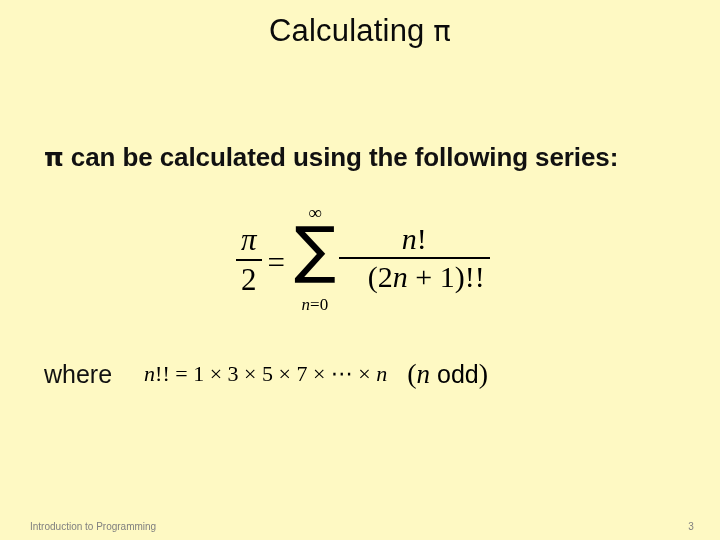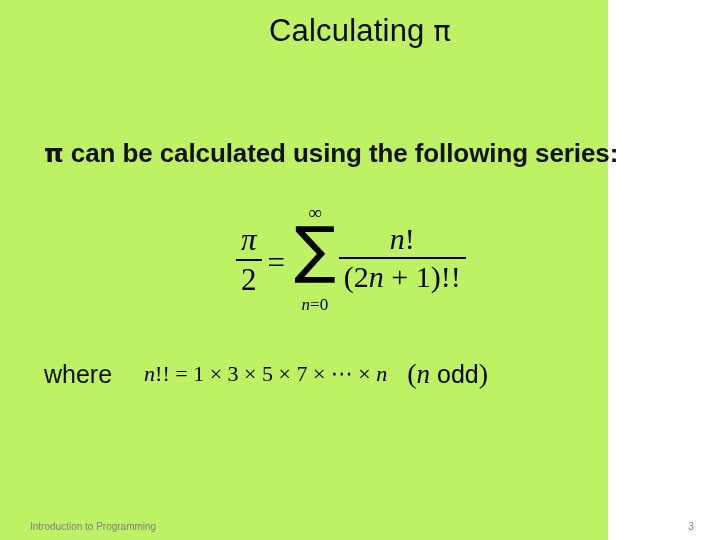--- a/index.html
+++ b/index.html
@@ -10,23 +10,23 @@
   body {
     width: 720px;
     height: 540px;
     overflow: hidden;
     font-family: "Liberation Sans", sans-serif;
     color: #000000;
     position: relative;
   }
   #slide {
     position: relative;
-    width: 608px;
+    width: 720px;
     height: 540px;
-    background: #bef264;
+    background: #fef9c3;
   }
 
   
   #slide-title {
     position: absolute;
     left: 0;
     top: 10px;
     width: 720px;
     text-align: center;
     font-size: 31px;
@@ -41,21 +41,21 @@
     font-size: 29px;
   }
 
   
   #bullet-line {
     position: absolute;
     left: 44px;
     top: 136px;
     font-size: 26px;
     font-weight: 700;
-    line-height: 34px;
+    line-height: 42px;
     color: #111111;
     letter-spacing: -0.1px;
     white-space: pre;
   }
   #bullet-line .pi-up {
     font-family: "DejaVu Sans", sans-serif;
     font-weight: 700;
     font-size: 25px;
   }
 
@@ -135,21 +135,21 @@
     white-space: nowrap;
   }
 
   #frac-term {
     font-size: 30px;
     margin-left: 1px;
     position: relative;
     top: -2px;
   }
   #frac-term .num { font-size: 30px; }
-  #frac-term .den { font-size: 30px; }
+  #frac-term .den { font-size: 30px; margin-left: 24px; }
 
   
   #where-line {
     position: absolute;
     left: 44px;
     top: 358px;
     display: flex;
     align-items: center;
     white-space: pre;
   }

